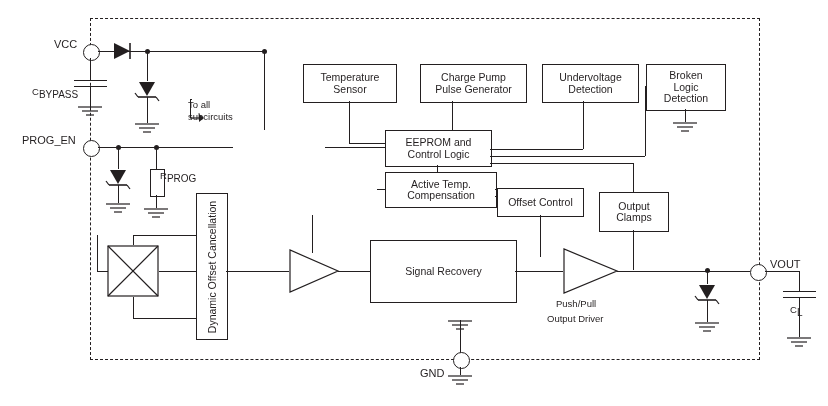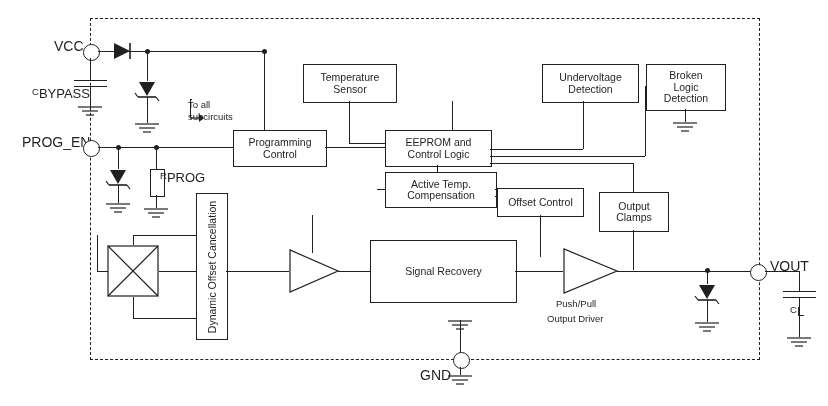--- a/index.html
+++ b/index.html
@@ -6,31 +6,31 @@
   #root{position:relative;width:828px;height:406px;background:#ffffff;
         font-family:"Liberation Sans", sans-serif;color:#000;overflow:hidden;}
   .abs{position:absolute;}
   
   .hline{position:absolute;height:0;border-top:1.2px solid #231f20;}
   .vline{position:absolute;width:0;border-left:1.2px solid #231f20;}
   .dashed-box{position:absolute;border:1.6px dashed #231f20;}
   .box{position:absolute;border:1.2px solid #231f20;background:#fff;
        display:flex;align-items:center;justify-content:center;text-align:center;
        font-size:10.5px;line-height:11.5px;color:#231f20;}
-  .label{position:absolute;font-size:14px;color:#231f20;white-space:nowrap;}
+  .label{position:absolute;font-size:11px;color:#231f20;white-space:nowrap;}
   .label.sm{font-size:9.5px;}
   .pin{position:absolute;border:1.6px solid #231f20;border-radius:50%;
        background:#fff;width:15px;height:15px;}
   .dot{position:absolute;width:5px;height:5px;border-radius:50%;background:#231f20;}
   .vbox{position:absolute;border:1.2px solid #231f20;background:#fff;}
   .vbox span{position:absolute;left:50%;top:50%;
      transform:translate(-50%,-50%) rotate(-90deg);white-space:nowrap;
      font-size:10.5px;color:#231f20;}
   svg{position:absolute;overflow:visible;}
-  .sub{font-size:13px;vertical-align:sub;}
+  .sub{font-size:10px;vertical-align:sub;}
 </style>
 </head>
 <body>
 
 <div id="root">
 
   <div class="dashed-box" style="left:90px;top:18px;width:668px;height:340px;"></div>
 
   <div class="label" style="left:54px;top:38px;">VCC</div>
   <div class="pin" style="left:83px;top:44px;"></div>
@@ -70,20 +70,24 @@
     <line x1="4" y1="5" x2="20" y2="5" stroke="#231f20" stroke-width="1.2"></line>
     <line x1="8" y1="9" x2="16" y2="9" stroke="#231f20" stroke-width="1.2"></line>
   </svg>
 
 
   <div class="box" style="left:303px;top:64px;width:92px;height:37px;flex-direction:column;">
     <span>Temperature</span>
     <span>Sensor</span>
   </div>
 
+  <div class="box" style="left:420px;top:64px;width:105px;height:37px;flex-direction:column;">
+    <span>Charge Pump</span>
+    <span>Pulse Generator</span>
+  </div>
 
   <div class="box" style="left:536px;top:64px;width:95px;height:37px;flex-direction:column;margin-left:6px;">
     <span>Undervoltage</span>
     <span>Detection</span>
   </div>
 
   <div class="box" style="left:646px;top:64px;width:78px;height:45px;flex-direction:column;">
     <span>Broken</span>
     <span>Logic</span>
     <span>Detection</span>
@@ -132,24 +136,20 @@
   <div class="vline" style="left:156px;top:195px;height:13px;"></div>
   <svg style="left:144px;top:208px;width:26px;height:12px;">
     <line x1="0" y1="1" x2="24" y2="1" stroke="#231f20" stroke-width="1.2"></line>
     <line x1="4" y1="5" x2="20" y2="5" stroke="#231f20" stroke-width="1.2"></line>
     <line x1="8" y1="9" x2="16" y2="9" stroke="#231f20" stroke-width="1.2"></line>
   </svg>
   <div class="label sm" style="left:160px;top:170px;">
     <span>R</span><span class="sub">PROG</span>
   </div>
 
-  <div class="box" style="left:233px;top:130px;width:92px;height:35px;flex-direction:column;">
-    <span>Programming</span>
-    <span>Control</span>
-  </div>
 
   <div class="box" style="left:385px;top:172px;width:110px;height:34px;flex-direction:column;">
     <span>Active Temp.</span>
     <span>Compensation</span>
   </div>
 
   <div class="box" style="left:385px;top:130px;width:105px;height:35px;flex-direction:column;">
     <span>EEPROM and</span>
     <span>Control Logic</span>
   </div>

